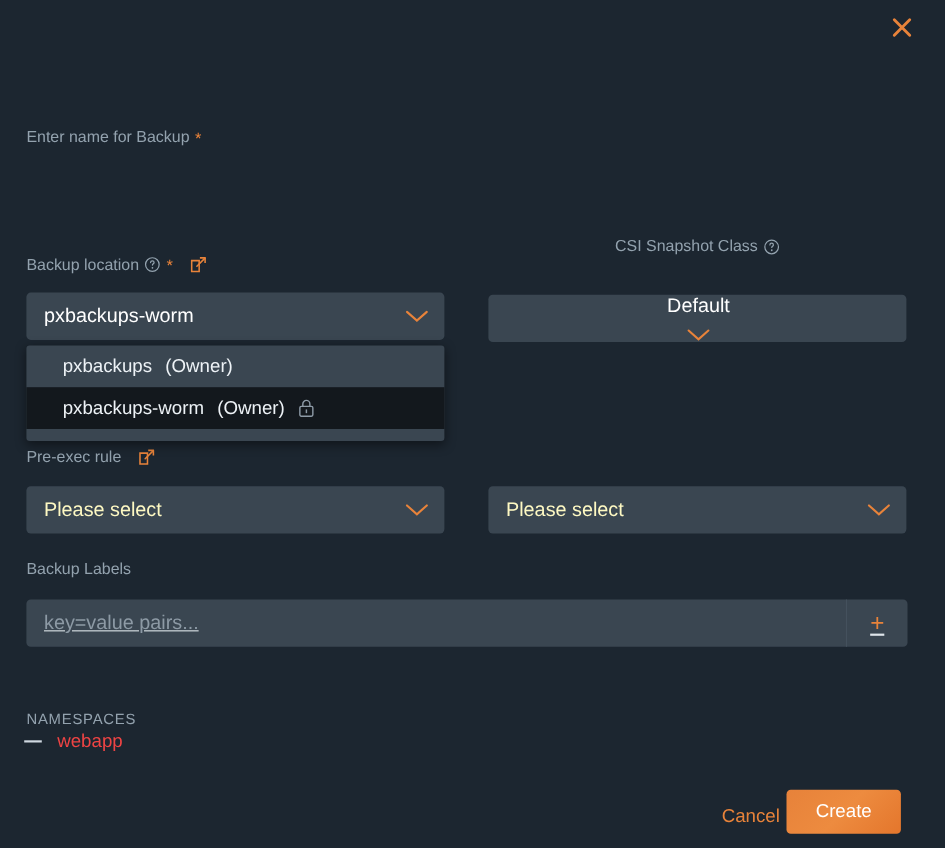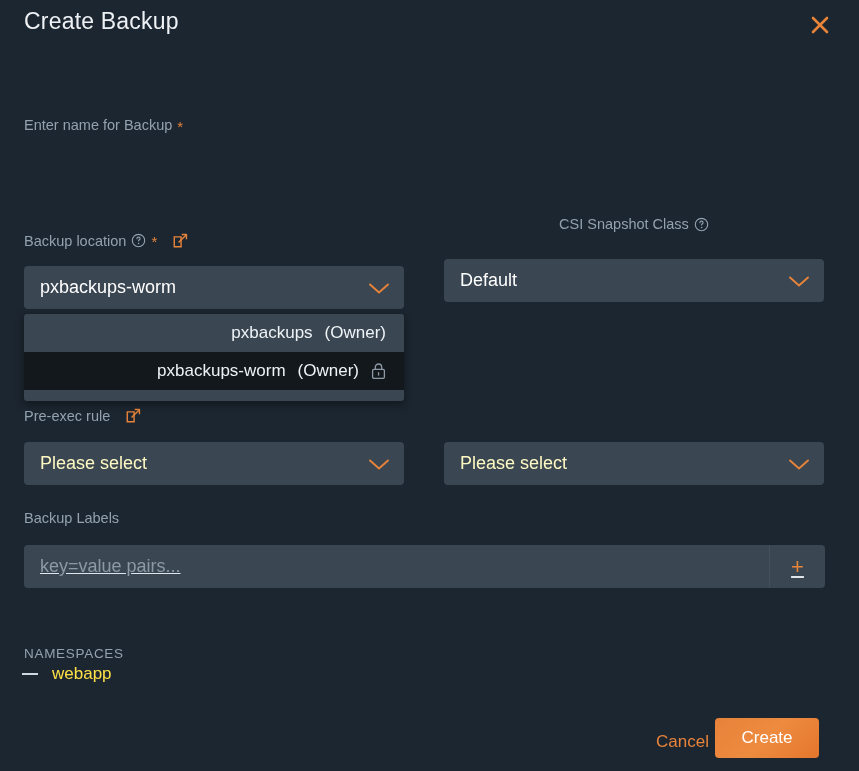--- a/index.html
+++ b/index.html
@@ -124,21 +124,21 @@
   .name-label { position: absolute; left: 24px; top: 117px; }
   .name-input-wrap { position: absolute; left: 24px; top: 153px; width: 801px; }
 
   
   .col-left  { position: absolute; left: 24px;  width: 380px; }
   .col-right { position: absolute; left: 444px; width: 380px; }
 
   .loc-label  { top: 232px; }
   .loc-select { top: 266px; }
   .csi-label  { top: 216px; justify-content: center; }
-  .csi-select { top: 259px; }
+  .csi-select { top: 268px; flex-direction: column; }
 
   
   .hidden-rule-label {
     position: absolute;
     left: 320px;
     top: 355px;
     font-size: 14.5px;
     color: #93a2ae;
     display: flex;
     align-items: center;
@@ -165,21 +165,20 @@
   .dropdown-option {
     height: 38px;
     display: flex;
     align-items: center;
     gap: 12px;
     padding: 0 18px 0 33px;
     font-size: 17px;
     color: #edf2f6;
     cursor: pointer;
     white-space: nowrap;
-    justify-content: flex-end;
   }
   .dropdown-option.hovered { background: #13181d; }
   .opt-owner { color: #eef3f7; }
   .lock-icon { width: 15px; height: 18px; display: inline-block; }
 
   
   .labels-label { position: absolute; left: 24px; top: 510px; }
   .labels-row {
     position: absolute;
     left: 24px;
@@ -234,21 +233,21 @@
     align-items: center;
     gap: 14px;
     cursor: pointer;
   }
   .ns-collapse {
     width: 16px;
     height: 2px;
     background: #cfd8e0;
     display: inline-block;
   }
-  .ns-name { font-size: 17px; color: #fde047; }
+  .ns-name { font-size: 17px; color: #ef4444; }
 
   
   .cancel-btn {
     position: absolute;
     right: 144px;
     top: 728px;
     color: #e8833a;
     font-size: 17px;
     cursor: pointer;
     background: none;
@@ -270,21 +269,20 @@
     font-family: "Liberation Sans", sans-serif;
     cursor: pointer;
   }
 </style>
 </head>
 <body>
 
 <div class="modal">
 
   <div class="header">
-    <div class="title">Create Backup</div>
     <div class="close-btn">
       <svg viewBox="0 0 26 26" width="26" height="26" aria-hidden="true">
         <path d="M6 6 L20 20 M20 6 L6 20" stroke="#e8833a" stroke-width="2.6" stroke-linecap="round"></path>
       </svg>
     </div>
   </div>
 
 
   <div class="field-label name-label">
     <span>Enter name for Backup</span>

